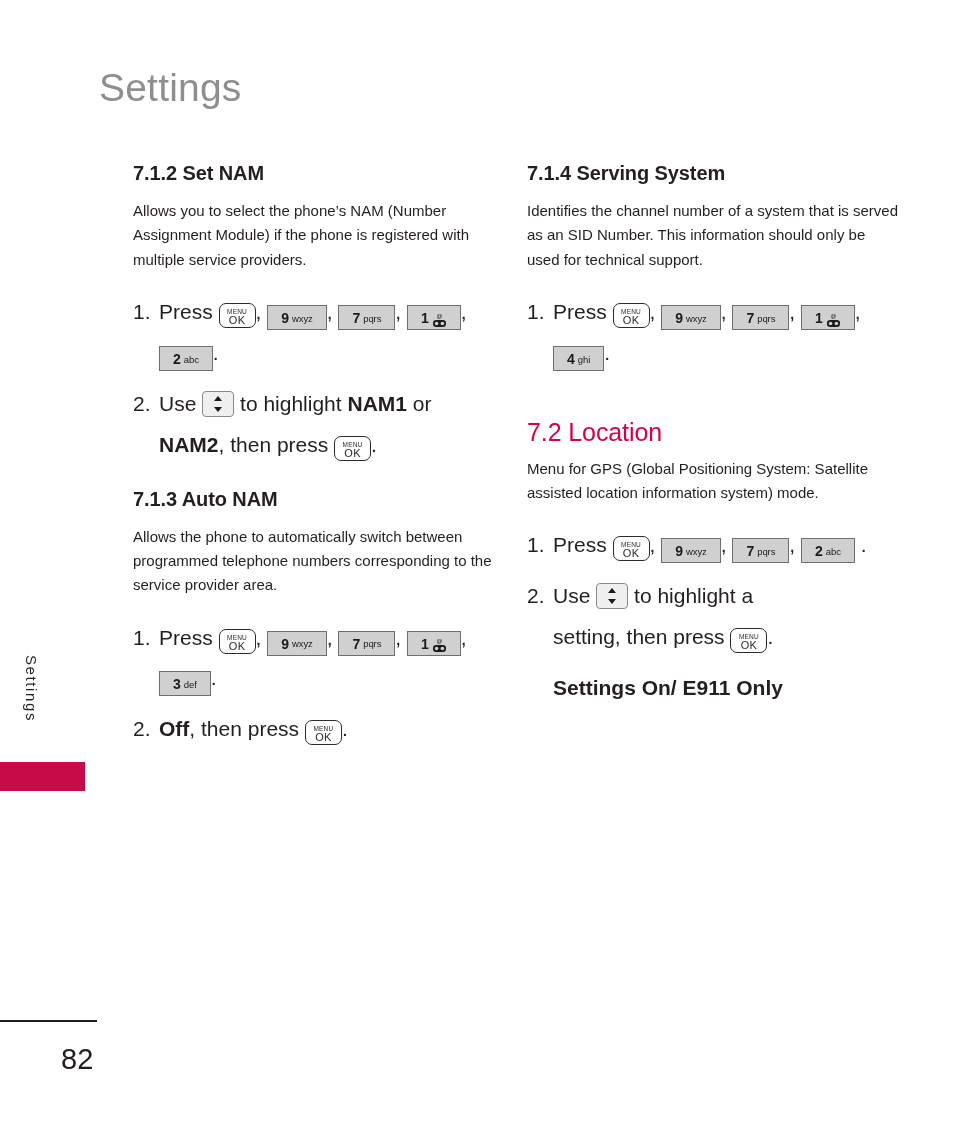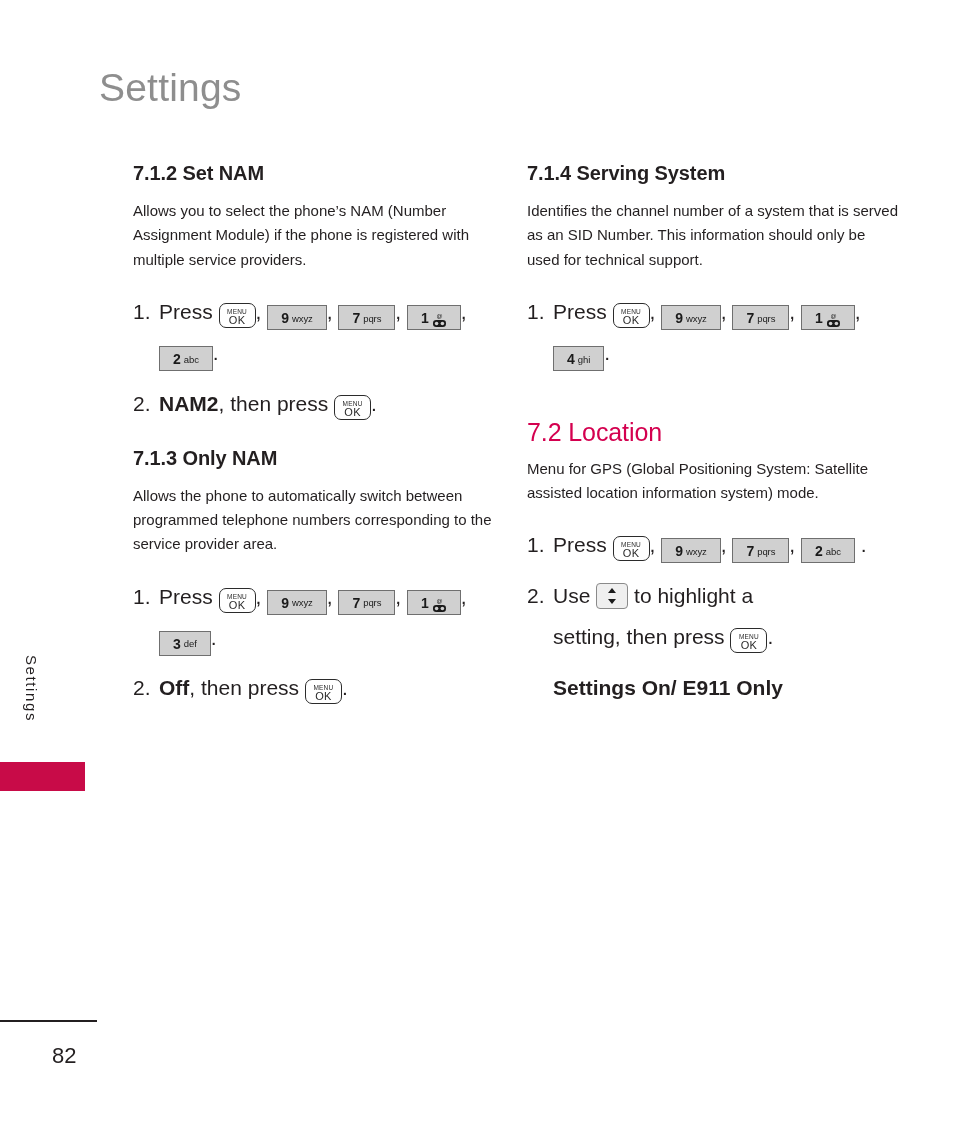--- a/index.html
+++ b/index.html
@@ -54,23 +54,23 @@
   .bottom-rule {
     position: absolute;
     left: 0px;
     top: 1020px;
     width: 97px;
     height: 2px;
     background: #231f20;
   }
   .folio {
     position: absolute;
-    left: 52px;
+    left: 61px;
     top: 1045px;
-    font-size: 22px;
+    font-size: 29px;
     color: #231f20;
     line-height: 1;
   }
 
   
   .col {
     position: absolute;
     top: 162px;
     width: 372px;
   }
@@ -240,30 +240,40 @@
       <span class="ln">
         <span class="key key-num"><span class="digit">2</span><span class="letters">abc</span></span><span>.</span>
       </span>
     </span>
   </div>
 
   <div class="step spaced">
     <span class="step-num">2.</span>
     <span class="step-body">
       <span class="ln">
+        <span>Use</span>
+        <span class="key key-nav"><svg width="30" height="24" viewBox="0 0 30 24">
+              <polygon points="15,4 19,9 11,9" fill="#1a1a1a"></polygon>
+              <polygon points="15,20 19,15 11,15" fill="#1a1a1a"></polygon>
+            </svg></span>
+        <span>to highlight</span>
+        <span class="bold">NAM1</span>
+        <span>or</span>
+      </span>
+      <span class="ln">
         <span class="bold">NAM2</span><span>, then press</span>
         <span class="key key-menuok">
           <span class="lbl-top">MENU</span>
           <span class="lbl-bot">OK</span>
         </span><span>.</span>
       </span>
     </span>
   </div>
 
-  <h2 class="sec-head">7.1.3 Only NAM</h2>
+  <h2 class="sec-head">7.1.3 Auto NAM</h2>
   <p class="body">Allows the phone to automatically switch between programmed telephone numbers corresponding to the service provider area.</p>
 
   <div class="step">
     <span class="step-num">1.</span>
     <span class="step-body">
       <span class="ln">
         <span>Press</span>
         <span class="key key-menuok">
           <span class="lbl-top">MENU</span>
           <span class="lbl-bot">OK</span>

